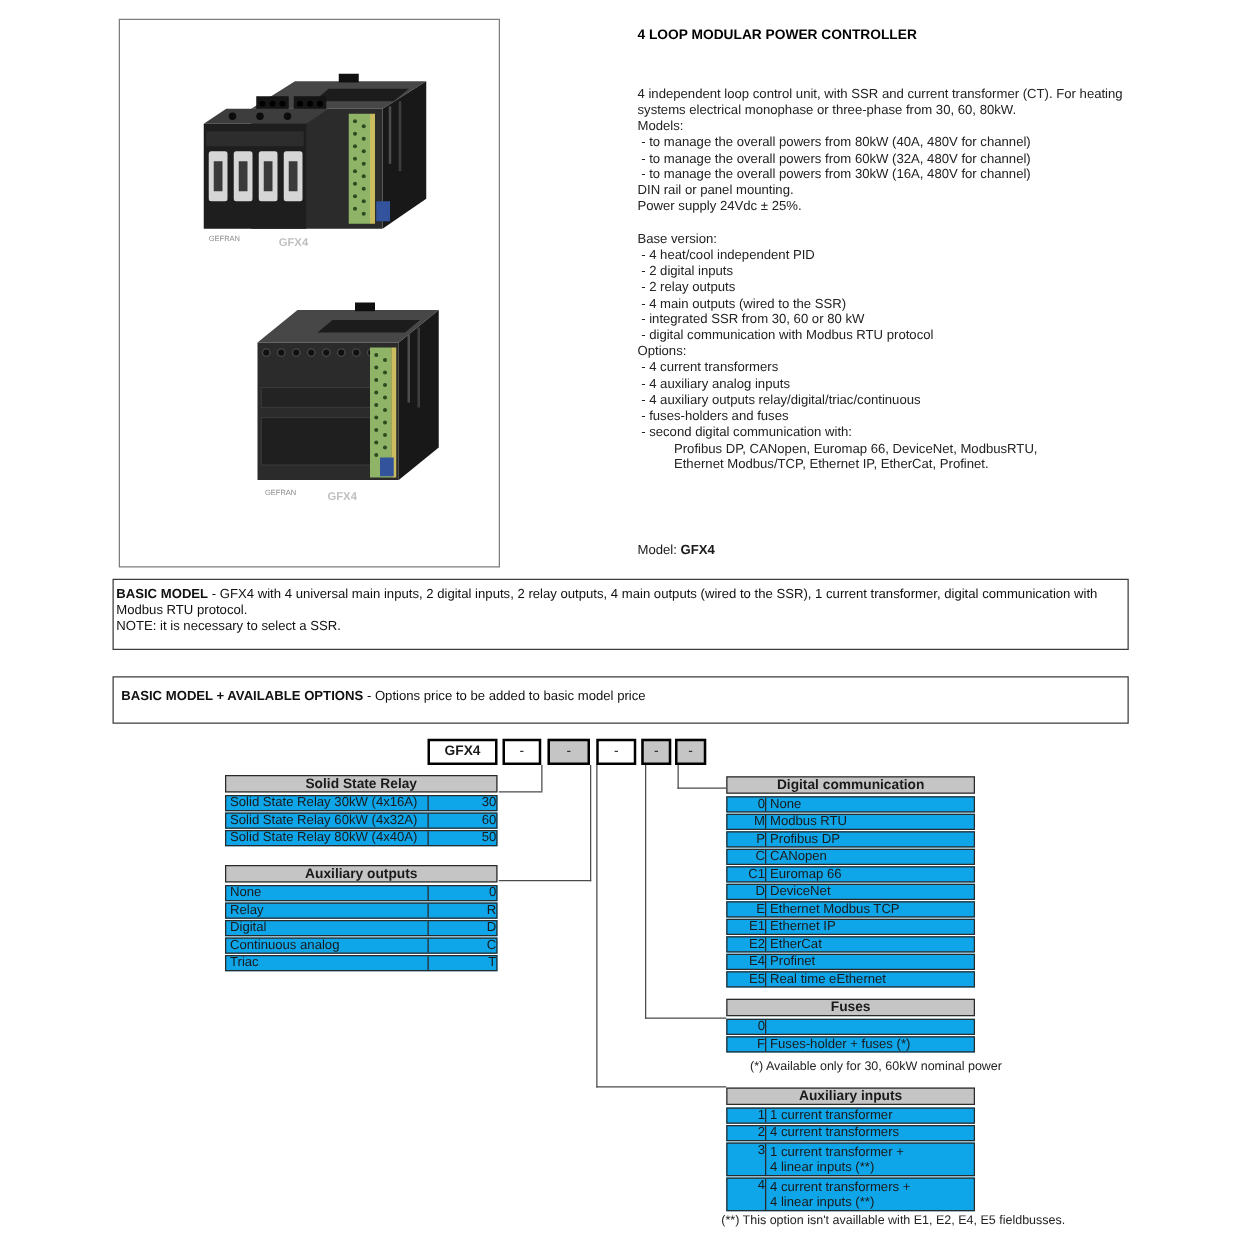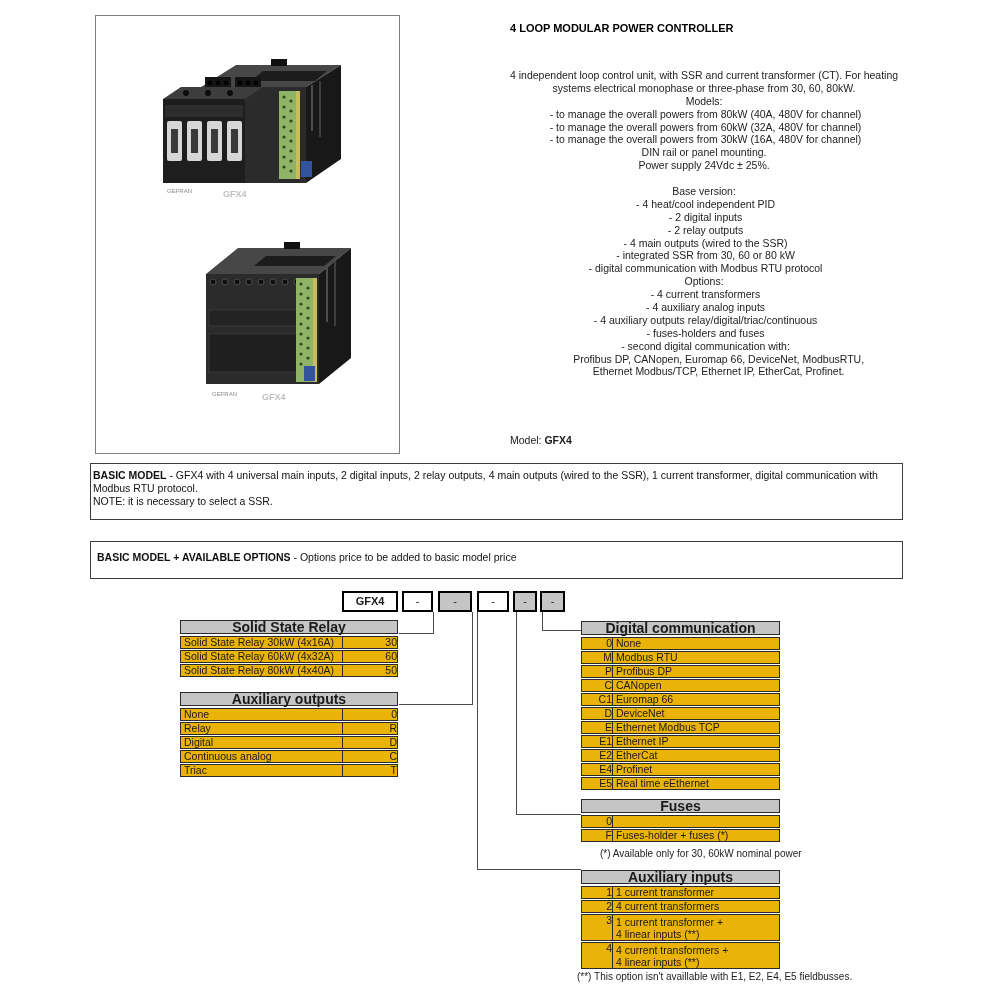--- a/index.html
+++ b/index.html
@@ -9,21 +9,21 @@
   }
   
   .product-frame { position:absolute; left:95px; top:15px; width:303px; height:437px;
     border:1px solid #7d7d7d; background:#fff; }
   .photo1 { position:absolute; left:55px; top:25px; width:200px; height:170px; }
   .photo2 { position:absolute; left:80px; top:210px; width:190px; height:195px; }
 
   
   .page-title { position:absolute; left:510px; top:22px; font-size:11px; font-weight:bold; color:#000; }
   .desc { position:absolute; left:510px; top:69px; font-size:10.5px; color:#222; }
-  .dline { white-space:pre; height:12.9px; line-height:12.9px;text-align:center; }
+  .dline { white-space:pre; height:12.9px; line-height:12.9px; }
   .model-line { position:absolute; left:510px; top:434px; font-size:10.5px; }
   .model-line b { font-weight:bold; }
 
   
   .note-box { position:absolute; box-sizing:border-box; border:1px solid #3c3c3c;
     font-size:10.5px; line-height:13px; color:#111; background:#fff; }
   #basic-box { left:90px; top:463px; width:813px; height:57px; padding:5px 6px 0 2px; }
   #options-box { left:90px; top:541px; width:813px; height:38px; padding:9px 6px 0 6px; }
   .note-box b { font-weight:bold; }
 
@@ -33,24 +33,24 @@
   #gfx4-box { left:342px; width:56px; font-weight:bold; }
   .code-box.filled { background:#c5c5c5; }
 
   
   .vline { position:absolute; width:1px; background:#4a4a4a; }
   .hline { position:absolute; height:1px; background:#4a4a4a; }
 
   
   .otable { position:absolute; box-sizing:border-box; }
   .othead { box-sizing:border-box; border:1px solid #2a2a2a; background:#c5c5c5;
-    height:14px; line-height:12px; font-weight:bold; text-align:center; font-size:14px;
+    height:14px; line-height:12px; font-weight:bold; text-align:center; font-size:11px;
     margin-bottom:2px; }
   .otrow { box-sizing:border-box; border:1px solid #2a2a2a; height:13px; display:flex;
-    margin-bottom:1px; background:#eab308; }
+    margin-bottom:1px; background:#0ea5e9; }
   .otrow.tall { height:27px; }
   .otcell { box-sizing:border-box; font-size:10.5px; }
   .otcell.label { flex:1; padding-left:3px; line-height:11px; white-space:pre-line; overflow:hidden; }
   .otrow.tall .otcell.label { line-height:12px; padding-top:1px; }
   .otcell.code { text-align:right; line-height:11px; }
   .otcell.code.first { border-right:1px solid #2a2a2a; }
   .otcell.code.last  { border-left:1px solid #2a2a2a; }
 
   #t-ssr { left:180px; top:620px; width:218px; }
   #t-aux-outputs { left:180px; top:692px; width:218px; }

